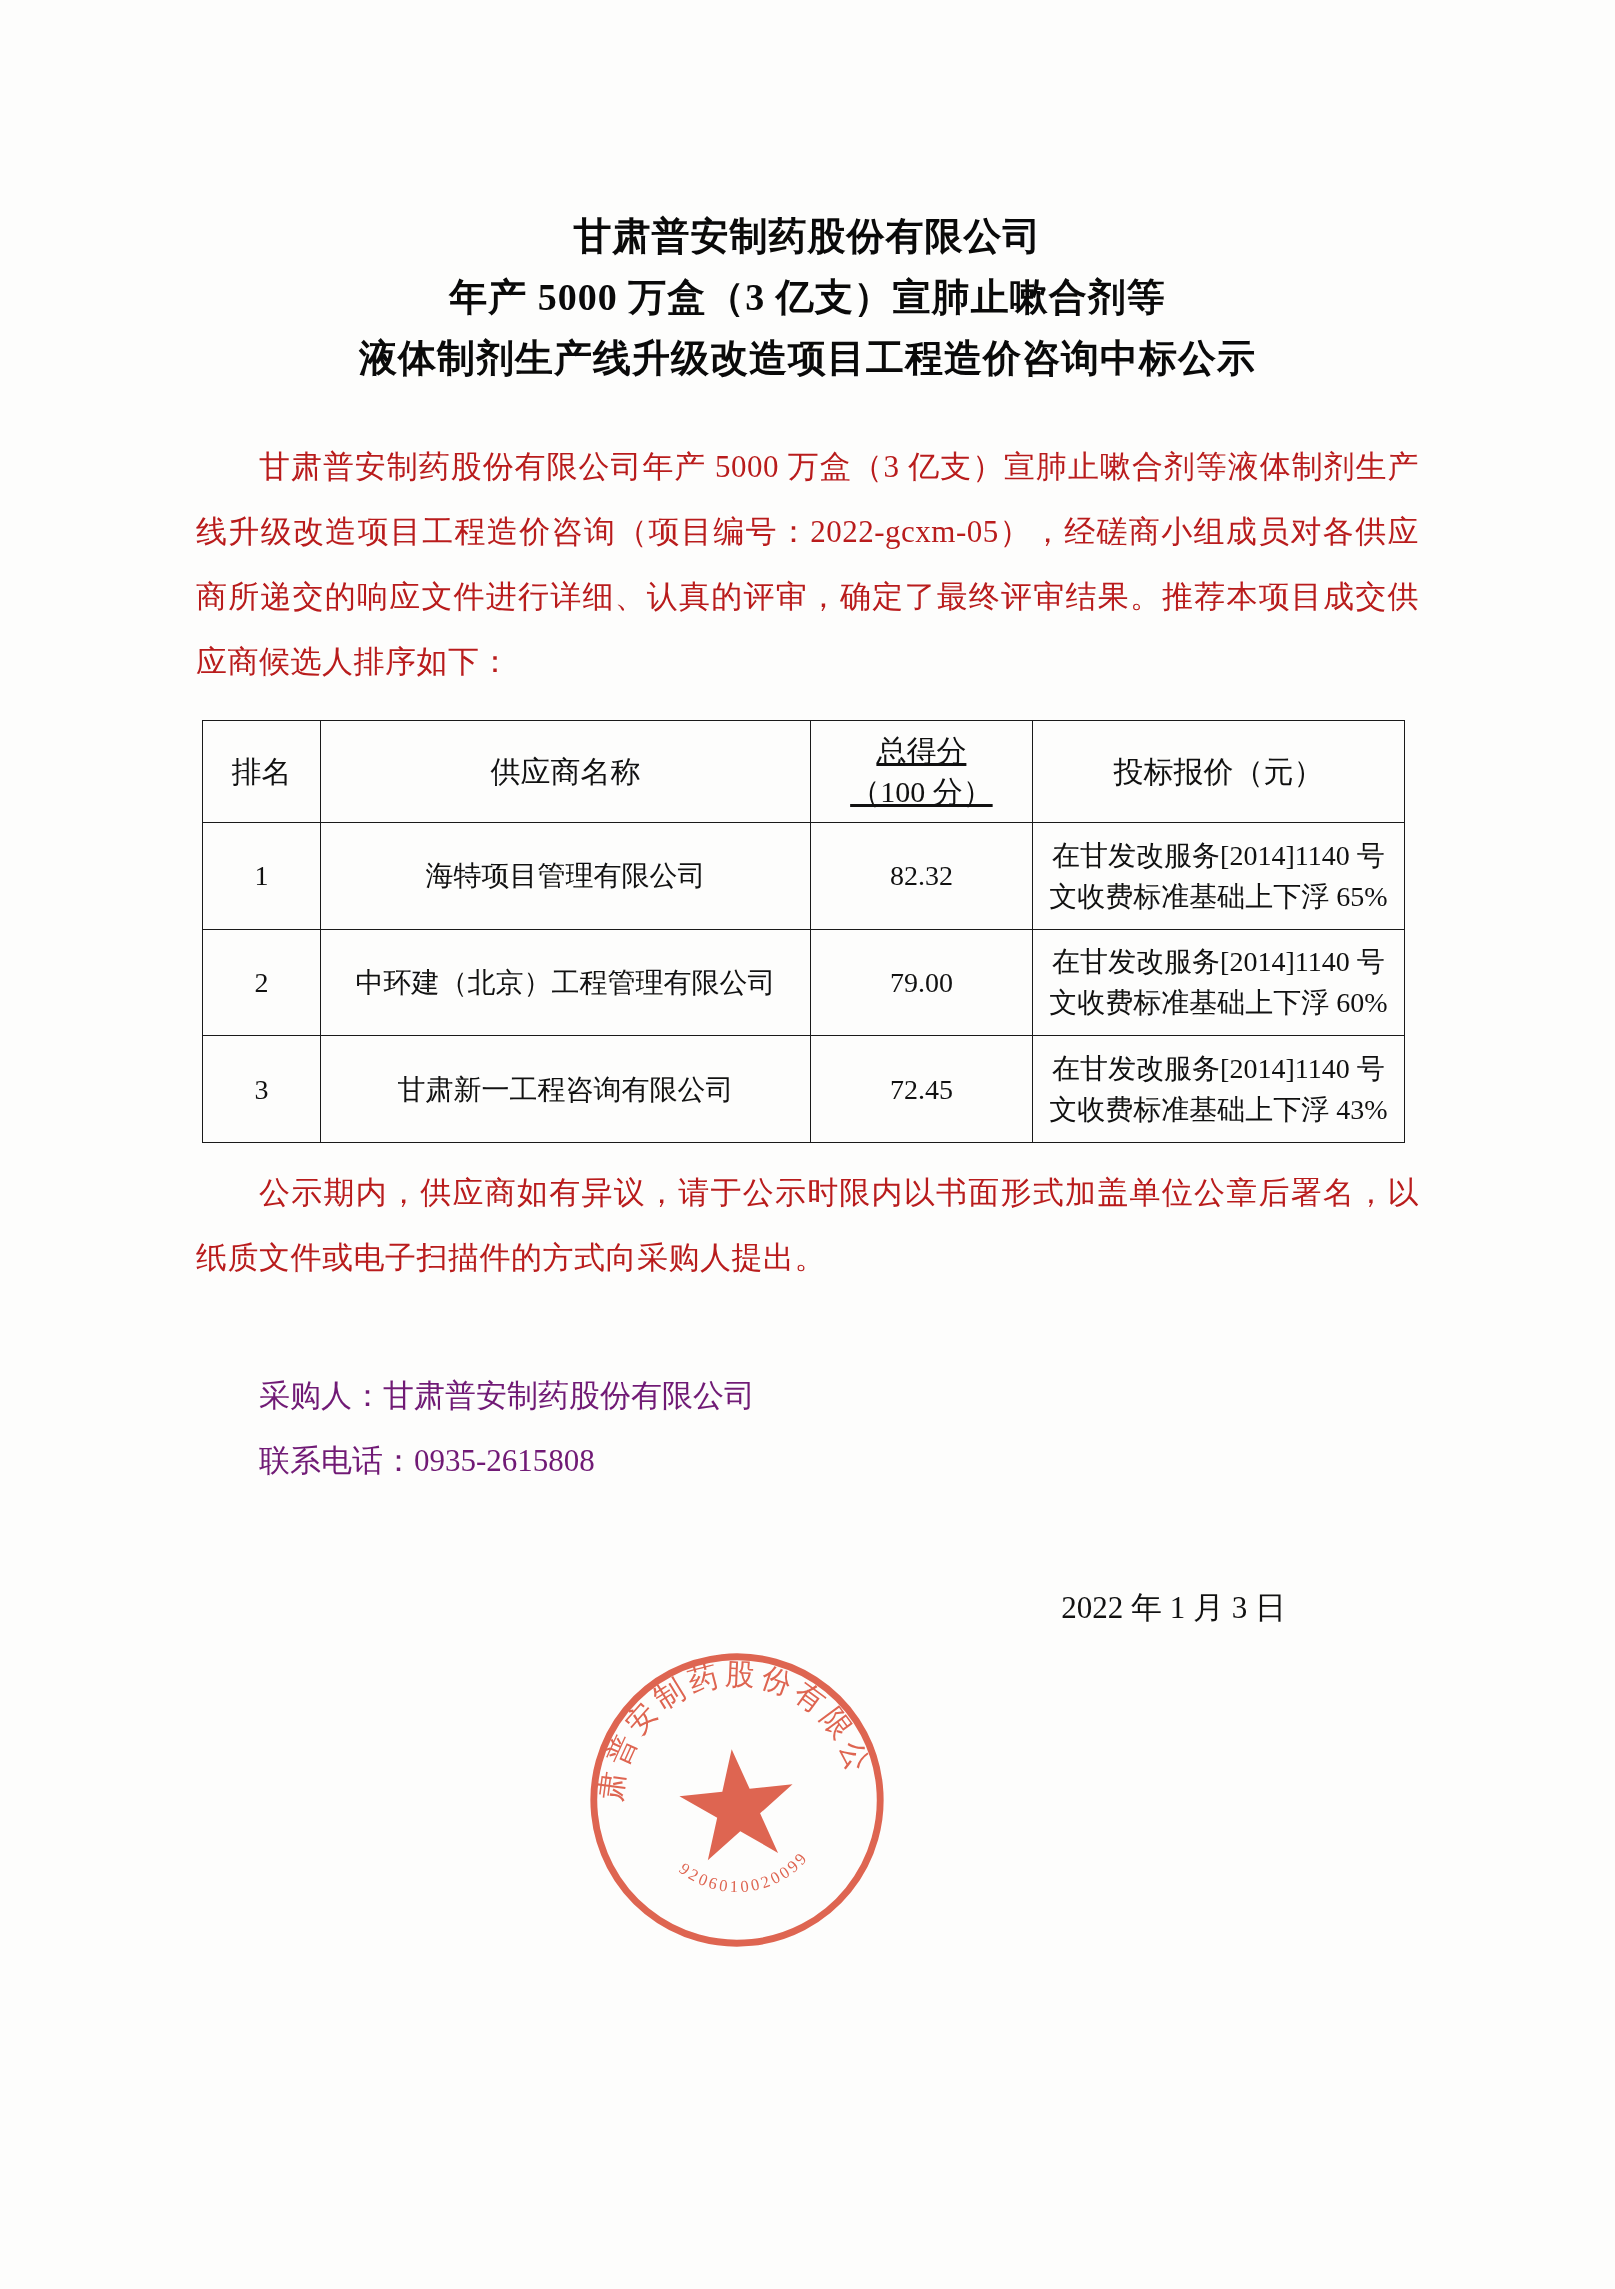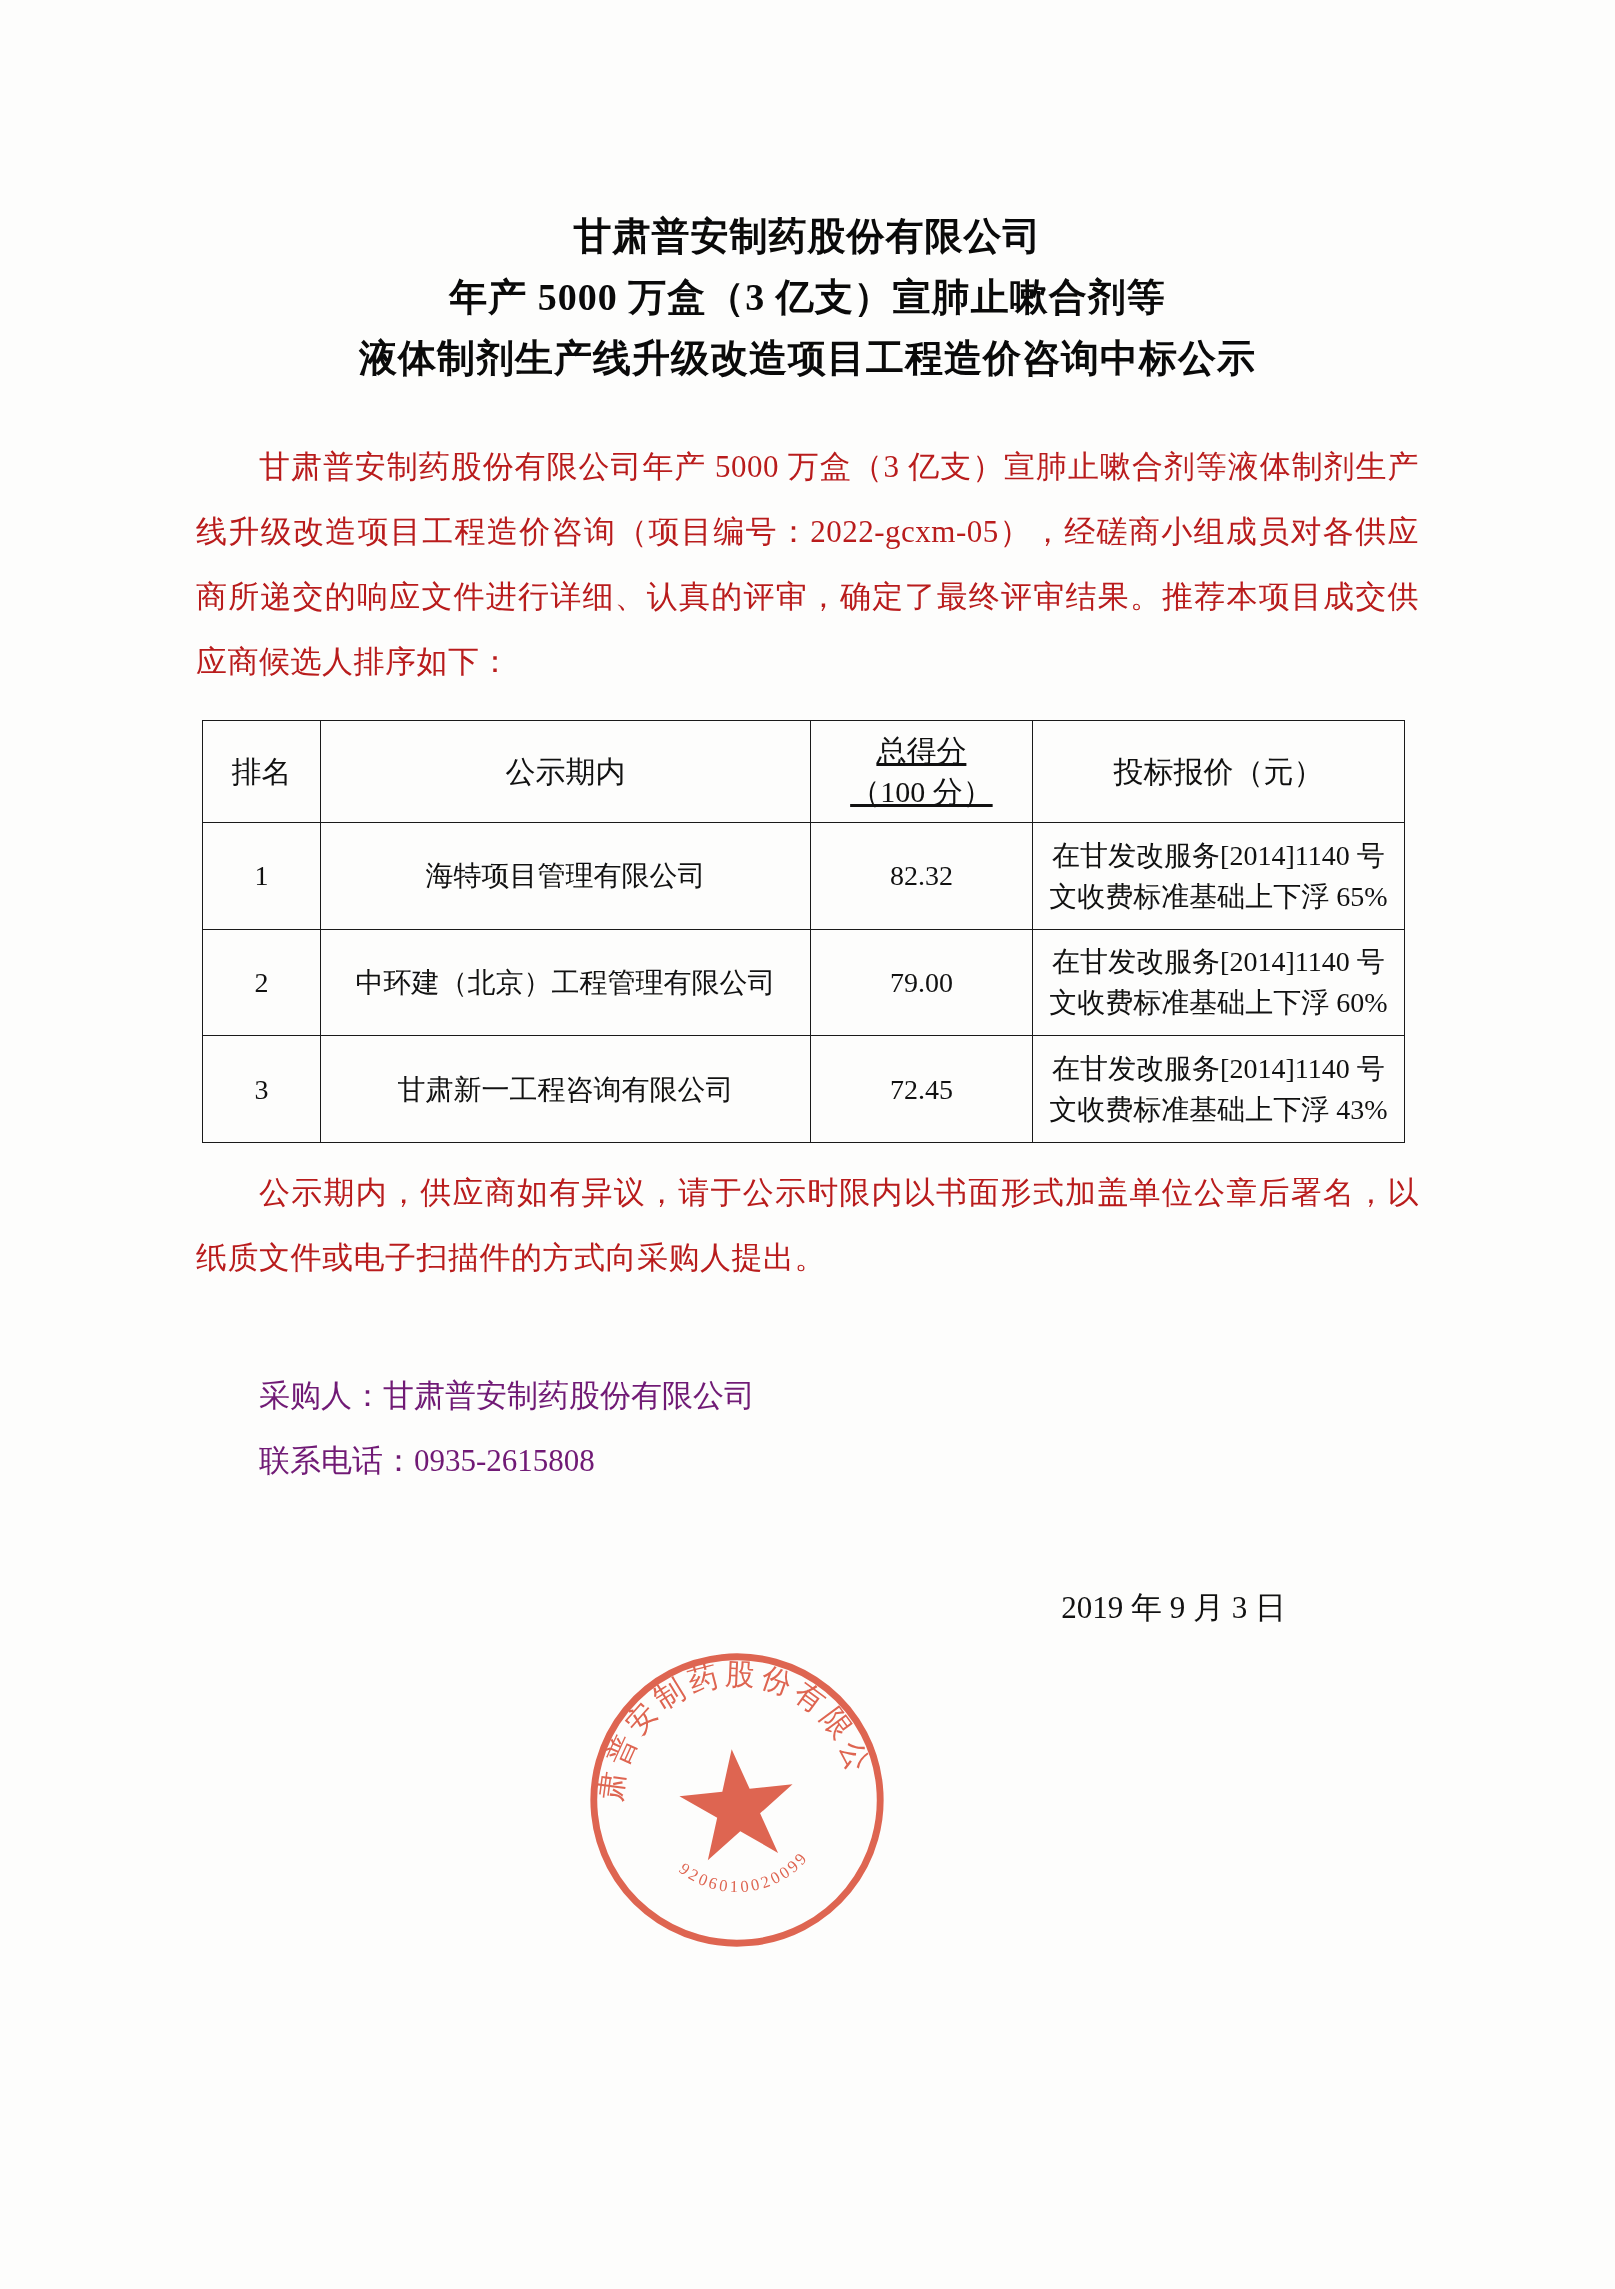--- a/index.html
+++ b/index.html
@@ -143,21 +143,21 @@
     <table class="bid-table">
       <colgroup>
         <col class="col-rank">
         <col class="col-name">
         <col class="col-score">
         <col class="col-price">
       </colgroup>
       <thead>
         <tr>
           <td>排名</td>
-          <td>公示期内</td>
+          <td>供应商名称</td>
           <td class="hdr-two-line">
             <div>总得分</div>
             <div>（100 分）</div>
           </td>
           <td>投标报价（元）</td>
         </tr>
       </thead>
       <tbody>
         <tr>
           <td class="score-cell">1</td>
@@ -190,21 +190,21 @@
     </table>
 
 
     <div class="para indent para-spaced">公示期内，供应商如有异议，请于公示时限内以书面形式加盖单位公章后署名，以纸质文件或电子扫描件的方式向采购人提出。</div>
 
     <div class="footer-block">
       <div>采购人：甘肃普安制药股份有限公司</div>
       <div>联系电话：0935-2615808</div>
     </div>
 
-    <div class="date-line">2019 年 9 月 3 日</div>
+    <div class="date-line">2022 年 1 月 3 日</div>
 
   </div>
 
   <div class="seal">
     <svg width="306" height="306" viewBox="0 0 312 312" xmlns="http://www.w3.org/2000/svg">
       <defs>
         <path id="sealArcTop" d="M 38,156 A 118,118 0 0 1 274,156"></path>
         <path id="sealArcBottom" d="M 62,156 A 94,94 0 0 0 250,156"></path>
       </defs>
       <g opacity="0.82" transform="rotate(-6 156 156)">

